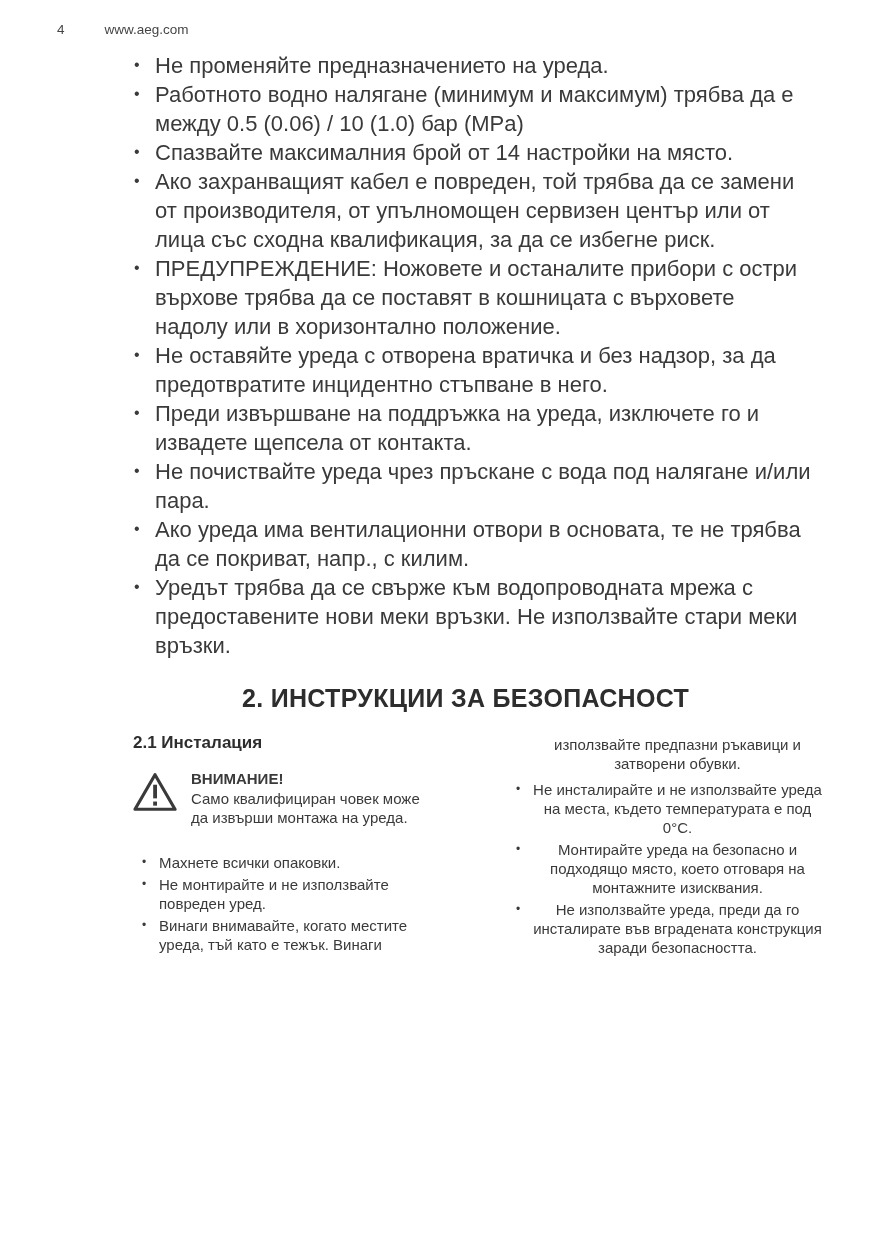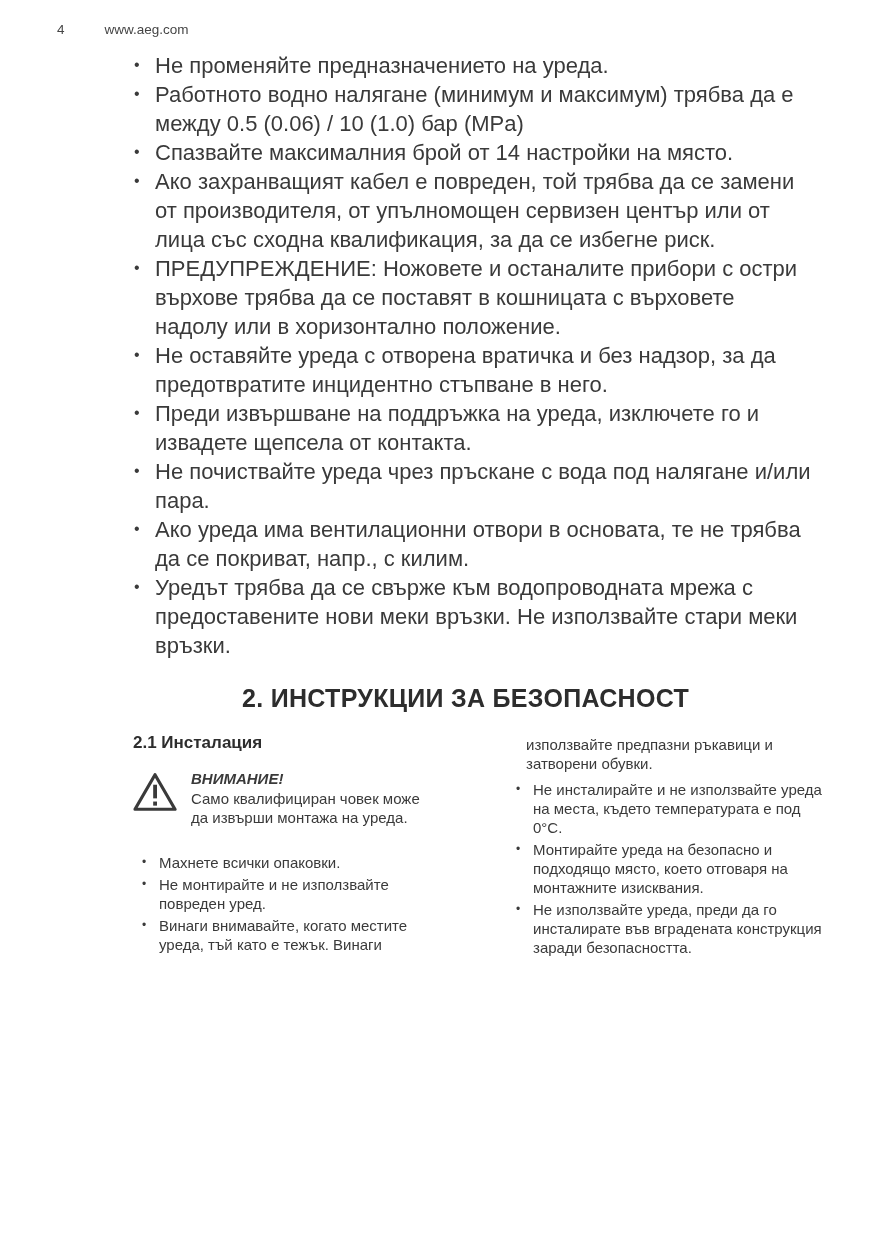--- a/index.html
+++ b/index.html
@@ -46,36 +46,36 @@
     color: #2d2d2d;
     letter-spacing: 0.3px;
     text-align: center;
   }
   .columns {
     display: flex;
     margin: 20px 0 0 133px;
     gap: 72px;
   }
   .col-left { width: 302px; flex: 0 0 auto; }
-  .col-right { width: 322px; flex: 0 0 auto; padding-top: 2px; }
+  .col-right { width: 322px; flex: 0 0 auto; padding-top: 2px; text-align: center; }
   .subsection-title {
     font-size: 17px;
     font-weight: bold;
     margin: 0 0 16px 0;
     color: #2d2d2d;
   }
   .warning {
     display: flex;
     gap: 14px;
     margin: 0 0 26px 0;
   }
   .warn-icon { flex: 0 0 auto; padding-top: 3px; }
   .warn-icon svg { display: block; }
   .warn-text { font-size: 15px; line-height: 19px; }
-  .warn-title { font-weight: bold; margin-bottom: 1px; font-style: italic; }
+  .warn-title { font-weight: bold; margin-bottom: 1px; }
   .small-list {
     list-style: none;
     margin: 7px;
     padding: 0;
     font-size: 15px;
     line-height: 19px;
   }
   .small-list li { position: relative; padding-left: 19px; margin-bottom: 3px; }
   .small-list li::before {
     content: "\2022";

